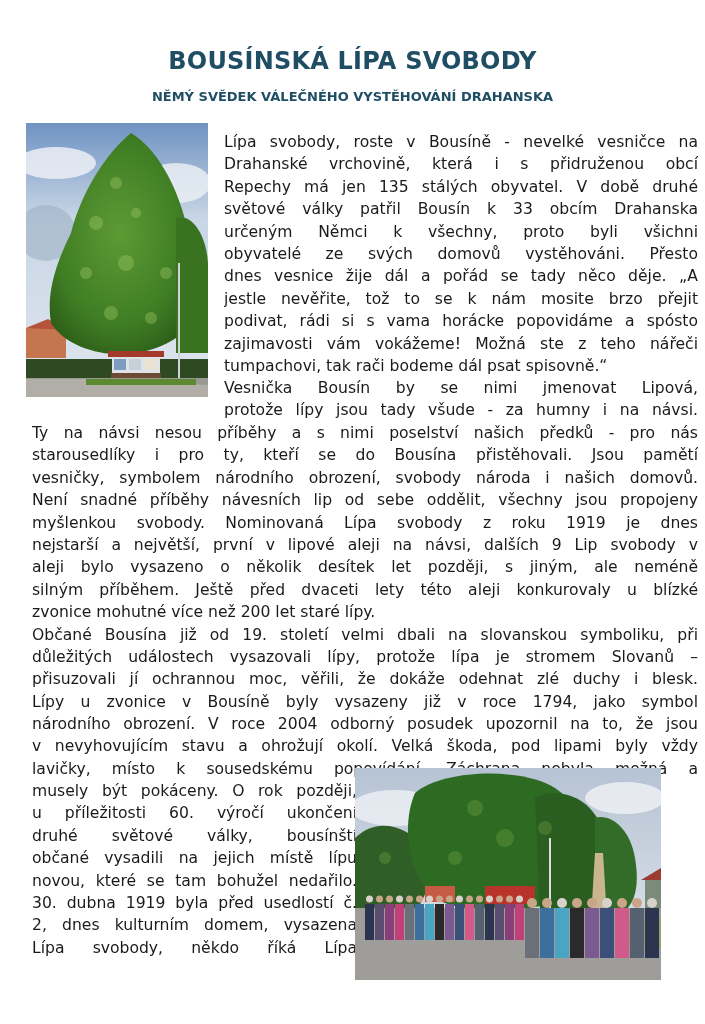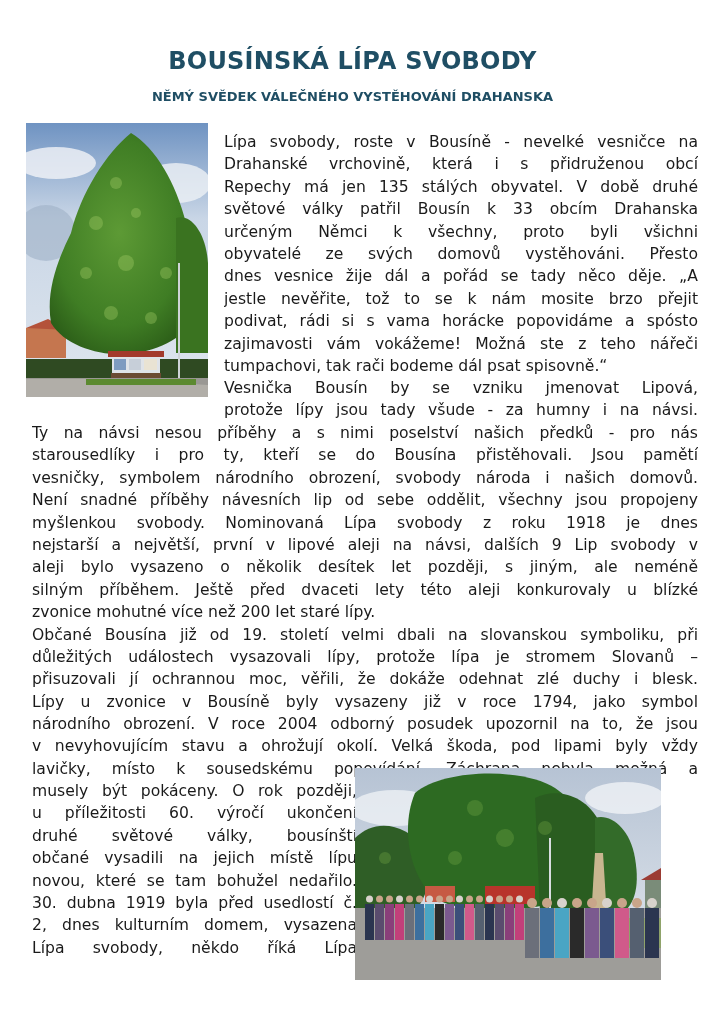--- a/index.html
+++ b/index.html
@@ -84,30 +84,30 @@
   <span class="line j">určeným Němci k všechny, proto byli všichni</span>
   <span class="line j">obyvatelé ze svých domovů vystěhováni. Přesto</span>
   <span class="line j">dnes vesnice žije dál a pořád se tady něco děje. „A</span>
   <span class="line j">jestle nevěřite, tož to se k nám mosite brzo přejit</span>
   <span class="line j">podivat, rádi si s vama horácke popovidáme a spósto</span>
   <span class="line j">zajimavosti vám vokážeme! Možná ste z teho nářeči</span>
   <span class="line j l">tumpachovi, tak rači bodeme dál psat spisovně.“</span>
 </div>
 
 <div class="text" id="block2">
-  <span class="line j">Vesnička Bousín by se vzniku jmenovat Lipová,</span>
+  <span class="line j">Vesnička Bousín by se nimi jmenovat Lipová,</span>
   <span class="line j">protože lípy jsou tady všude - za humny i na návsi.</span>
 </div>
 
 <div class="text" id="block3">
   <span class="line j">Ty na návsi nesou příběhy a s nimi poselství našich předků - pro nás</span>
   <span class="line j">starousedlíky i pro ty, kteří se do Bousína přistěhovali. Jsou pamětí</span>
   <span class="line j">vesničky, symbolem národního obrození, svobody národa i našich domovů.</span>
   <span class="line j">Není snadné příběhy návesních lip od sebe oddělit, všechny jsou propojeny</span>
-  <span class="line j">myšlenkou svobody. Nominovaná Lípa svobody z roku 1918 je dnes</span>
+  <span class="line j">myšlenkou svobody. Nominovaná Lípa svobody z roku 1919 je dnes</span>
   <span class="line j">nejstarší a největší, první v lipové aleji na návsi, dalších 9 Lip svobody v</span>
   <span class="line j">aleji bylo vysazeno o několik desítek let později, s jiným, ale neméně</span>
   <span class="line j">silným příběhem. Ještě před dvaceti lety této aleji konkurovaly u blízké</span>
   <span class="line j l">zvonice mohutné více než 200 let staré lípy.</span>
   <span class="line j">Občané Bousína již od 19. století velmi dbali na slovanskou symboliku, při</span>
   <span class="line j">důležitých událostech vysazovali lípy, protože lípa je stromem Slovanů –</span>
   <span class="line j">přisuzovali jí ochrannou moc, věřili, že dokáže odehnat zlé duchy i blesk.</span>
   <span class="line j">Lípy u zvonice v Bousíně byly vysazeny již v roce 1794, jako symbol</span>
   <span class="line j">národního obrození. V roce 2004 odborný posudek upozornil na to, že jsou</span>
   <span class="line j">v nevyhovujícím stavu a ohrožují okolí. Velká škoda, pod lipami byly vždy</span>

